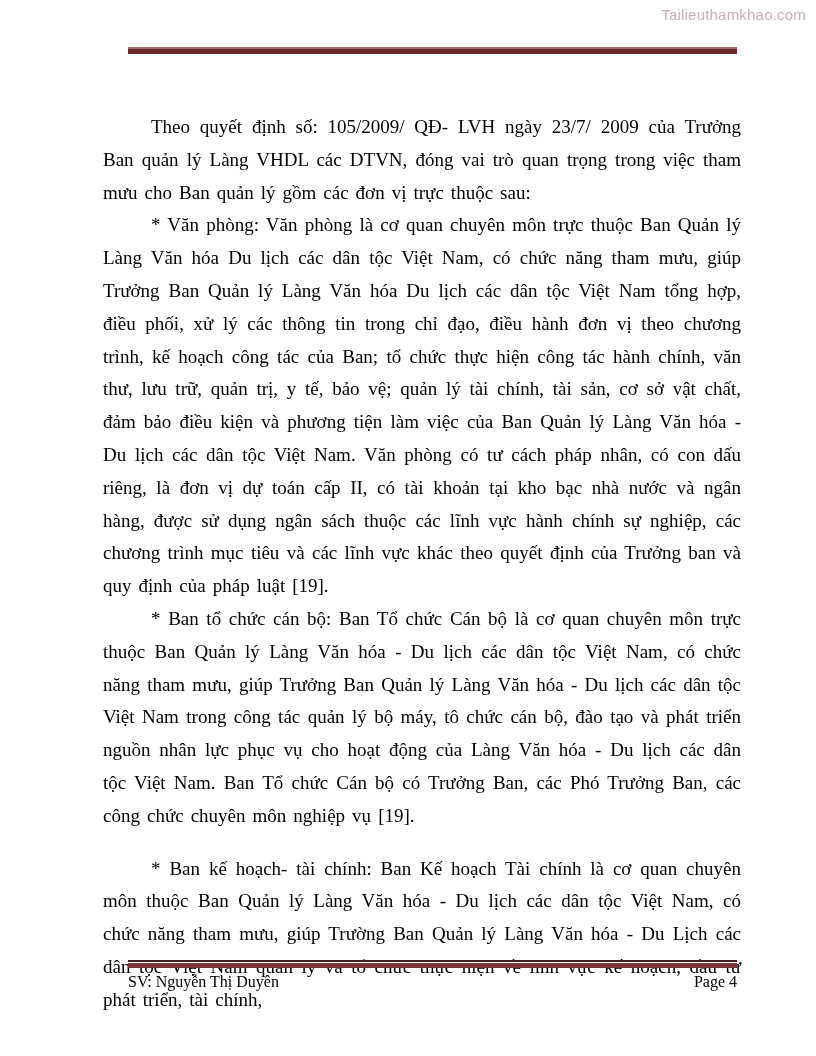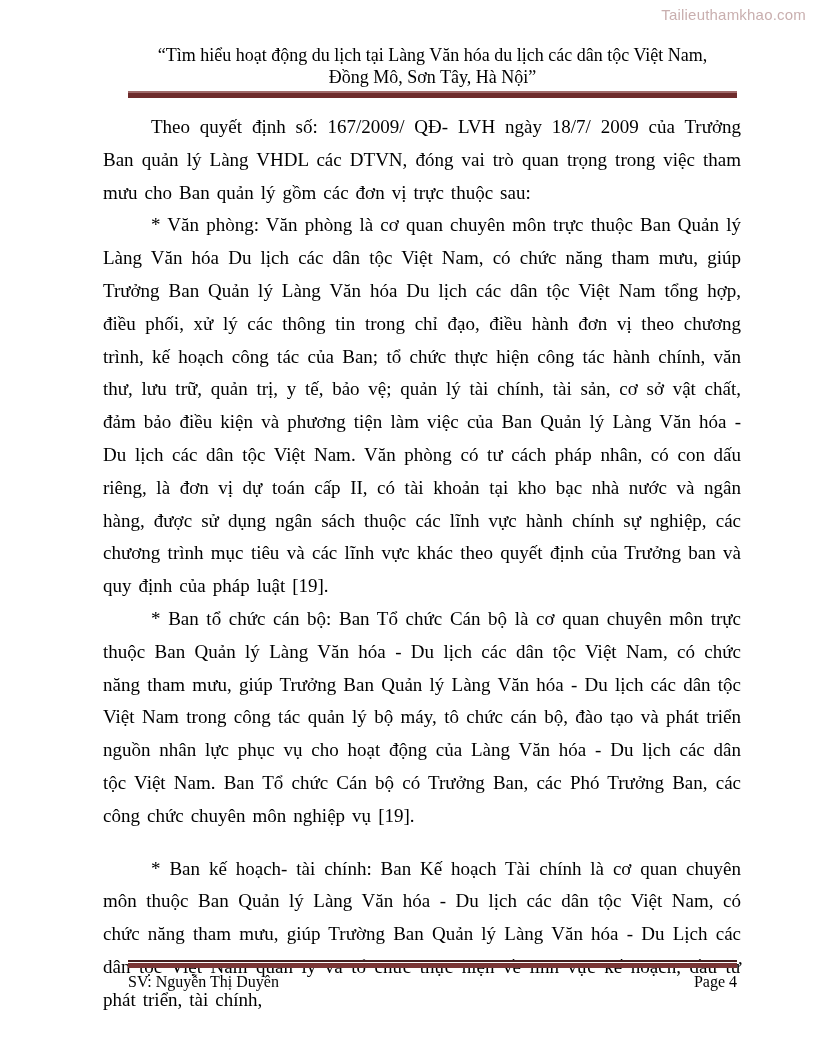--- a/index.html
+++ b/index.html
@@ -81,29 +81,25 @@
   }
 </style>
 </head>
 <body>
 
 <div class="page">
 
   <div class="watermark">Tailieuthamkhao.com</div>
 
   <div class="header">
-    <div class="title">
-      <div>“Tìm hiểu hoạt động du lịch tại Làng Văn hóa du lịch các dân tộc Việt Nam,</div>
-      <div>Đồng Mô, Sơn Tây, Hà Nội”</div>
-    </div>
     <div class="header-rule"></div>
   </div>
 
   <div class="doc-body">
-    <p class="para">Theo quyết định số: 167/2009/ QĐ- LVH ngày 18/7/ 2009 của Trưởng Ban quản lý Làng VHDL các DTVN, đóng vai trò quan trọng trong việc tham mưu cho Ban quản lý gồm các đơn vị trực thuộc sau:</p>
+    <p class="para">Theo quyết định số: 105/2009/ QĐ- LVH ngày 23/7/ 2009 của Trưởng Ban quản lý Làng VHDL các DTVN, đóng vai trò quan trọng trong việc tham mưu cho Ban quản lý gồm các đơn vị trực thuộc sau:</p>
     <p class="para">* Văn phòng: Văn phòng là cơ quan chuyên môn trực thuộc Ban Quản lý Làng Văn hóa Du lịch các dân tộc Việt Nam, có chức năng tham mưu, giúp Trưởng Ban Quản lý Làng Văn hóa Du lịch các dân tộc Việt Nam tổng hợp, điều phối, xử lý các thông tin trong chỉ đạo, điều hành đơn vị theo chương trình, kế hoạch công tác của Ban; tổ chức thực hiện công tác hành chính, văn thư, lưu trữ, quản trị, y tế, bảo vệ; quản lý tài chính, tài sản, cơ sở vật chất, đảm bảo điều kiện và phương tiện làm việc của Ban Quản lý Làng Văn hóa - Du lịch các dân tộc Việt Nam. Văn phòng có tư cách pháp nhân, có con dấu riêng, là đơn vị dự toán cấp II, có tài khoản tại kho bạc nhà nước và ngân hàng, được sử dụng ngân sách thuộc các lĩnh vực hành chính sự nghiệp, các chương trình mục tiêu và các lĩnh vực khác theo quyết định của Trưởng ban và quy định của pháp luật [19].</p>
     <p class="para">* Ban tổ chức cán bộ: Ban Tổ chức Cán bộ là cơ quan chuyên môn trực thuộc Ban Quản lý Làng Văn hóa - Du lịch các dân tộc Việt Nam, có chức năng tham mưu, giúp Trưởng Ban Quản lý Làng Văn hóa - Du lịch các dân tộc Việt Nam trong công tác quản lý bộ máy, tô chức cán bộ, đào tạo và phát triển nguồn nhân lực phục vụ cho hoạt động của Làng Văn hóa - Du lịch các dân tộc Việt Nam. Ban Tổ chức Cán bộ có Trưởng Ban, các Phó Trưởng Ban, các công chức chuyên môn nghiệp vụ [19].</p>
     <p class="para para-spaced">* Ban kế hoạch- tài chính: Ban Kế hoạch Tài chính là cơ quan chuyên môn thuộc Ban Quản lý Làng Văn hóa - Du lịch các dân tộc Việt Nam, có chức năng tham mưu, giúp Trường Ban Quản lý Làng Văn hóa - Du Lịch các dân tộc Việt Nam quản lý và tổ chức thực hiện về lĩnh vực kế hoạch, đầu tư phát triển, tài chính,</p>
   </div>
 
   <div class="footer">
     <div class="footer-rule"></div>
     <div class="footer-row">
       <span>SV: Nguyễn Thị Duyên</span>
       <span>Page 4</span>

